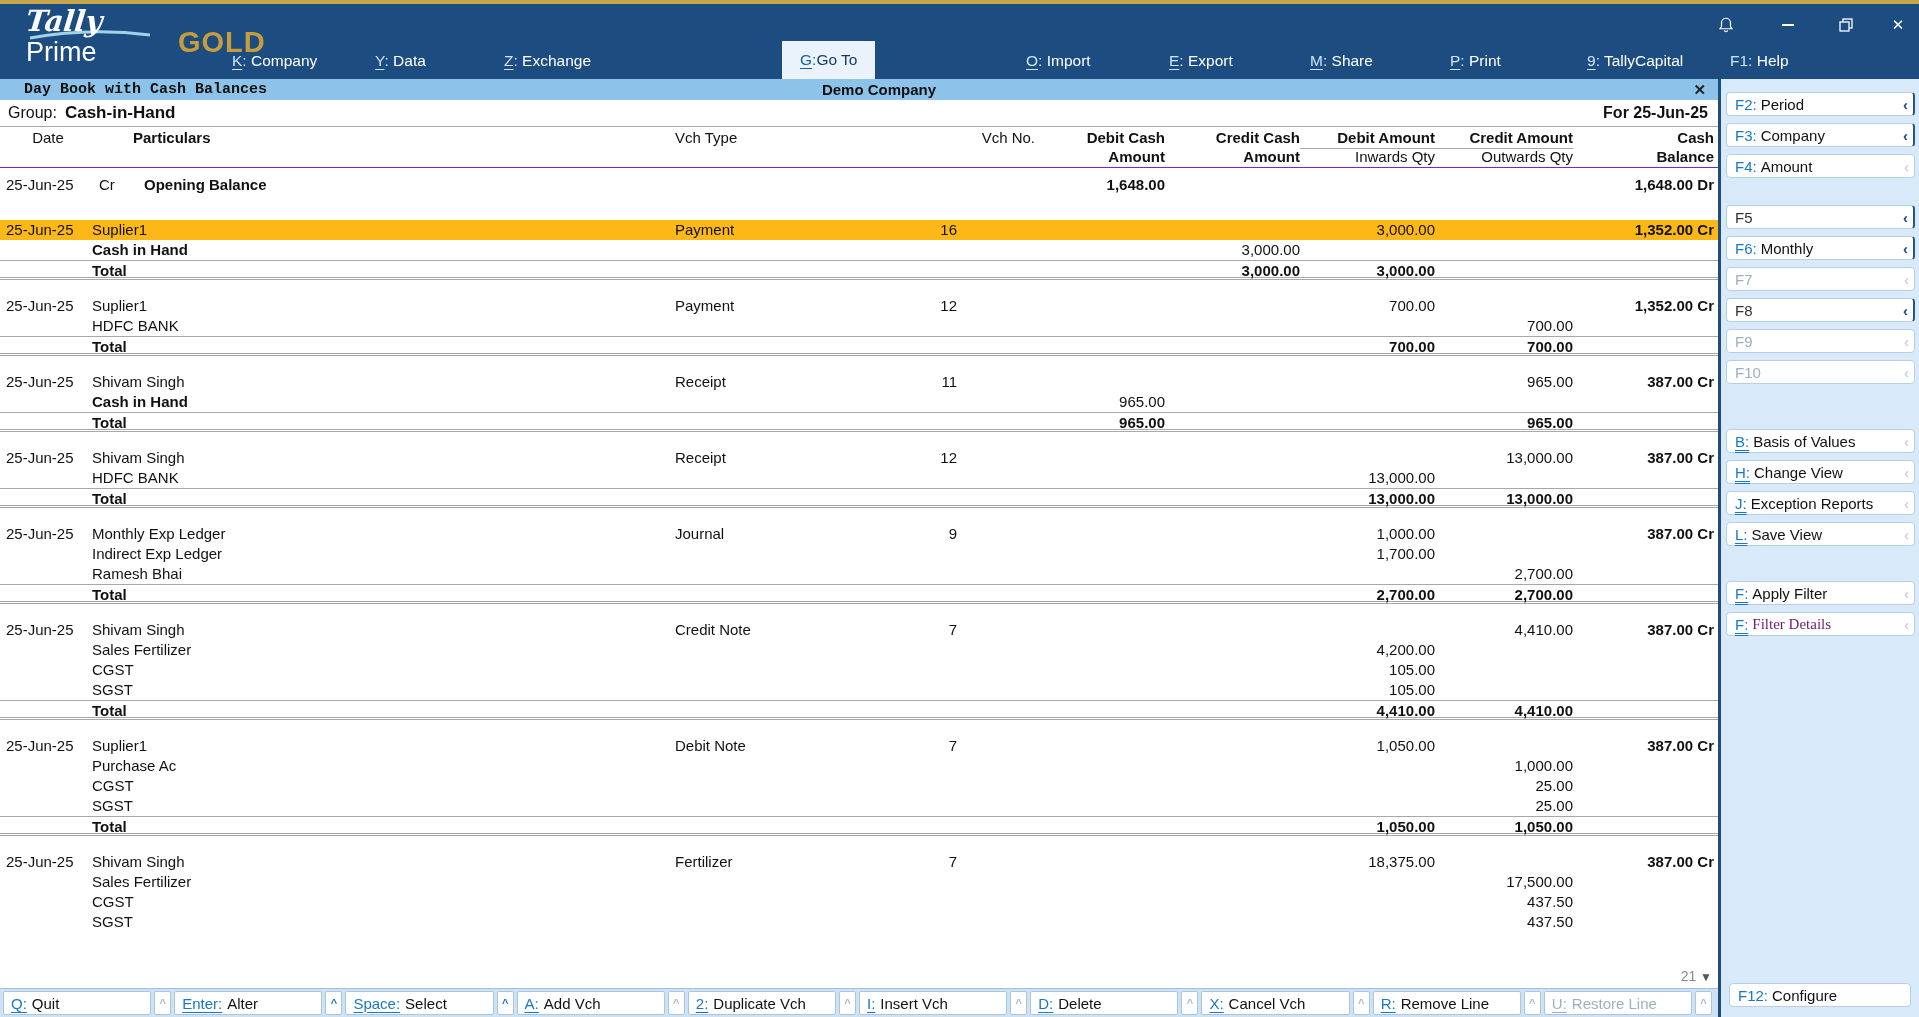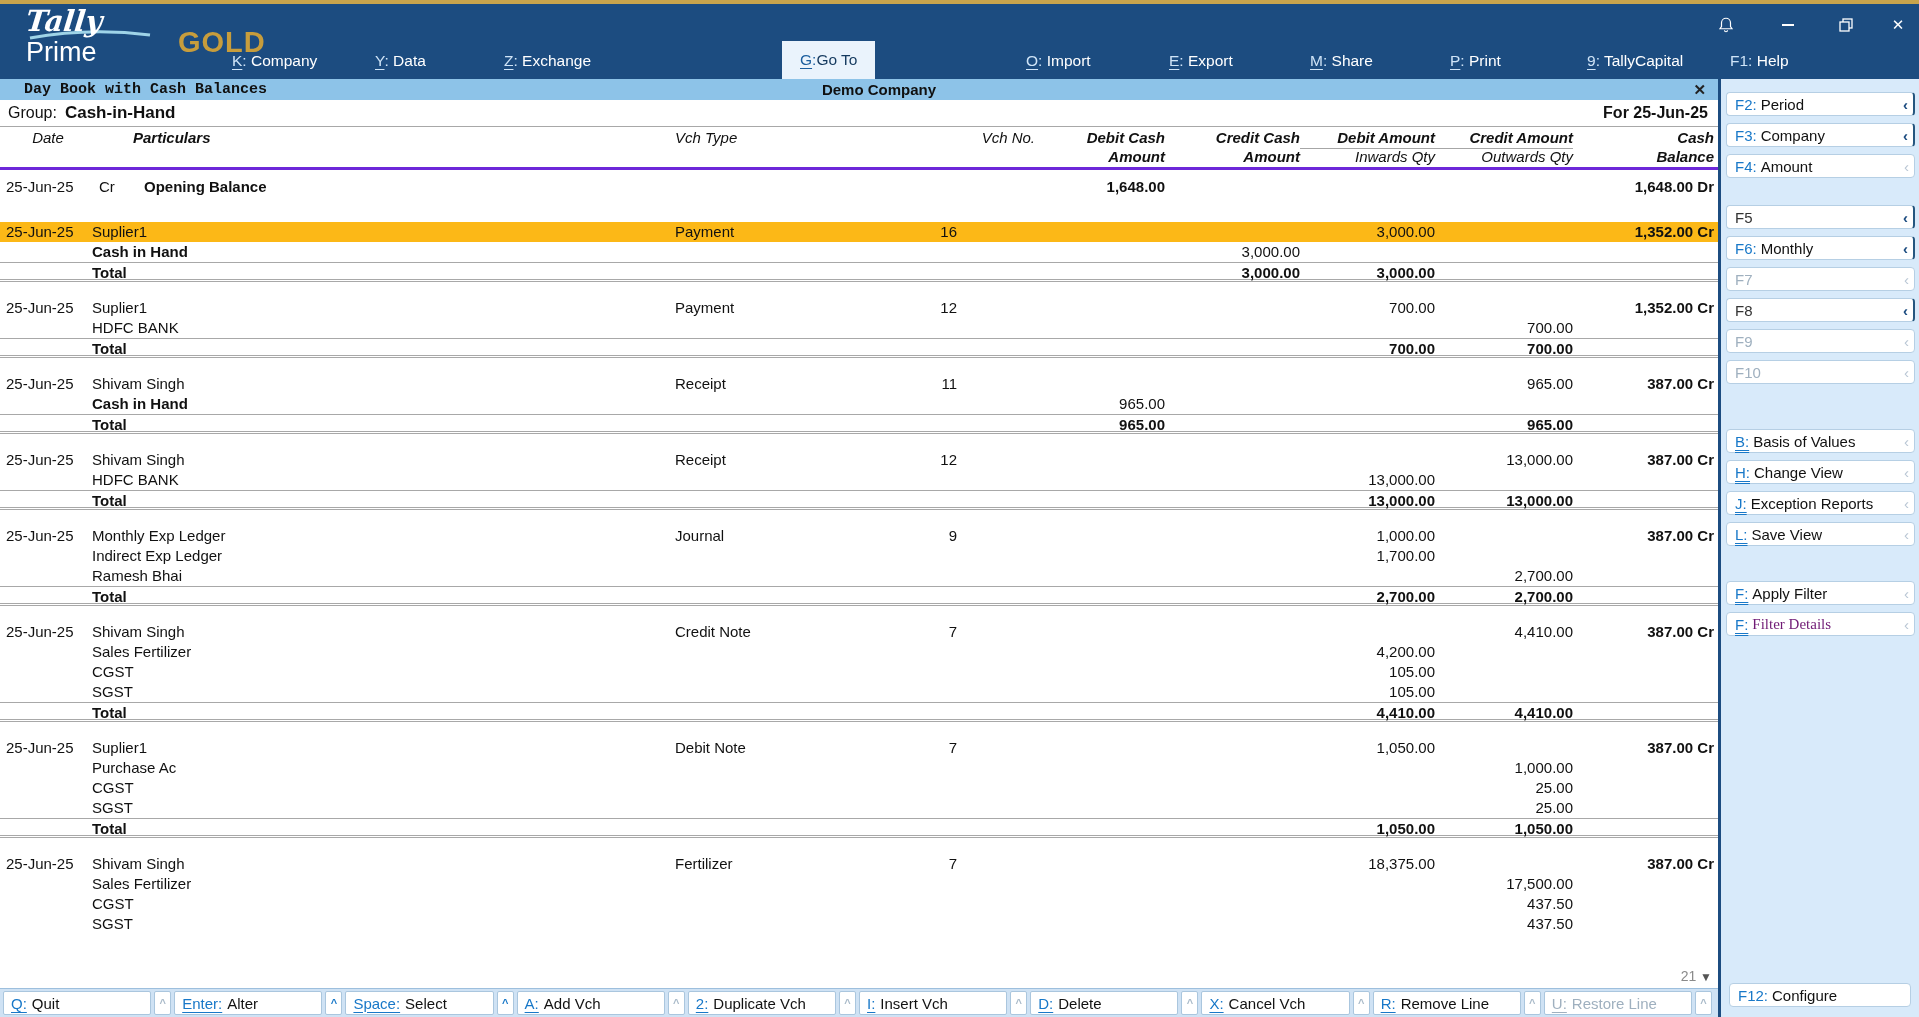--- a/index.html
+++ b/index.html
@@ -51,21 +51,21 @@
   .c-part { padding-left:2px; white-space:nowrap; overflow:hidden; }
   .c-type { white-space:nowrap; }
   .num { text-align:right; white-space:nowrap; }
   .c-no { padding-right:78px; }
   .c-bal { font-weight:bold; }
   .cr { display:inline-block; width:52px; padding-left:7px; font-weight:normal; }
   .pb { font-weight:bold; }
 
   .thead .trow { height:21px; line-height:21px; }
   .thead .h2 .trow { height:19px; line-height:17px; }
-  .thead { border-bottom:3px solid #6d28d9;font-style:italic; }
+  .thead { border-bottom:1px solid #6d28d9; }
   .hb { font-weight:bold; }
   .hsub { border-bottom:1px solid #a6a6a6; }
   .hpart { padding-left:43px; }
 
   .rows { padding-top:6px; }
   .block { margin-bottom:16px; }
   .block-opening { margin-bottom:24px; }
   .row-opening .pb, .row-opening .num { font-weight:bold; }
   .row-opening { height:22px; line-height:22px; }
   .row-total { font-weight:bold; border-top:1px solid #a8a8a8; border-bottom:3px double #a8a8a8; }

